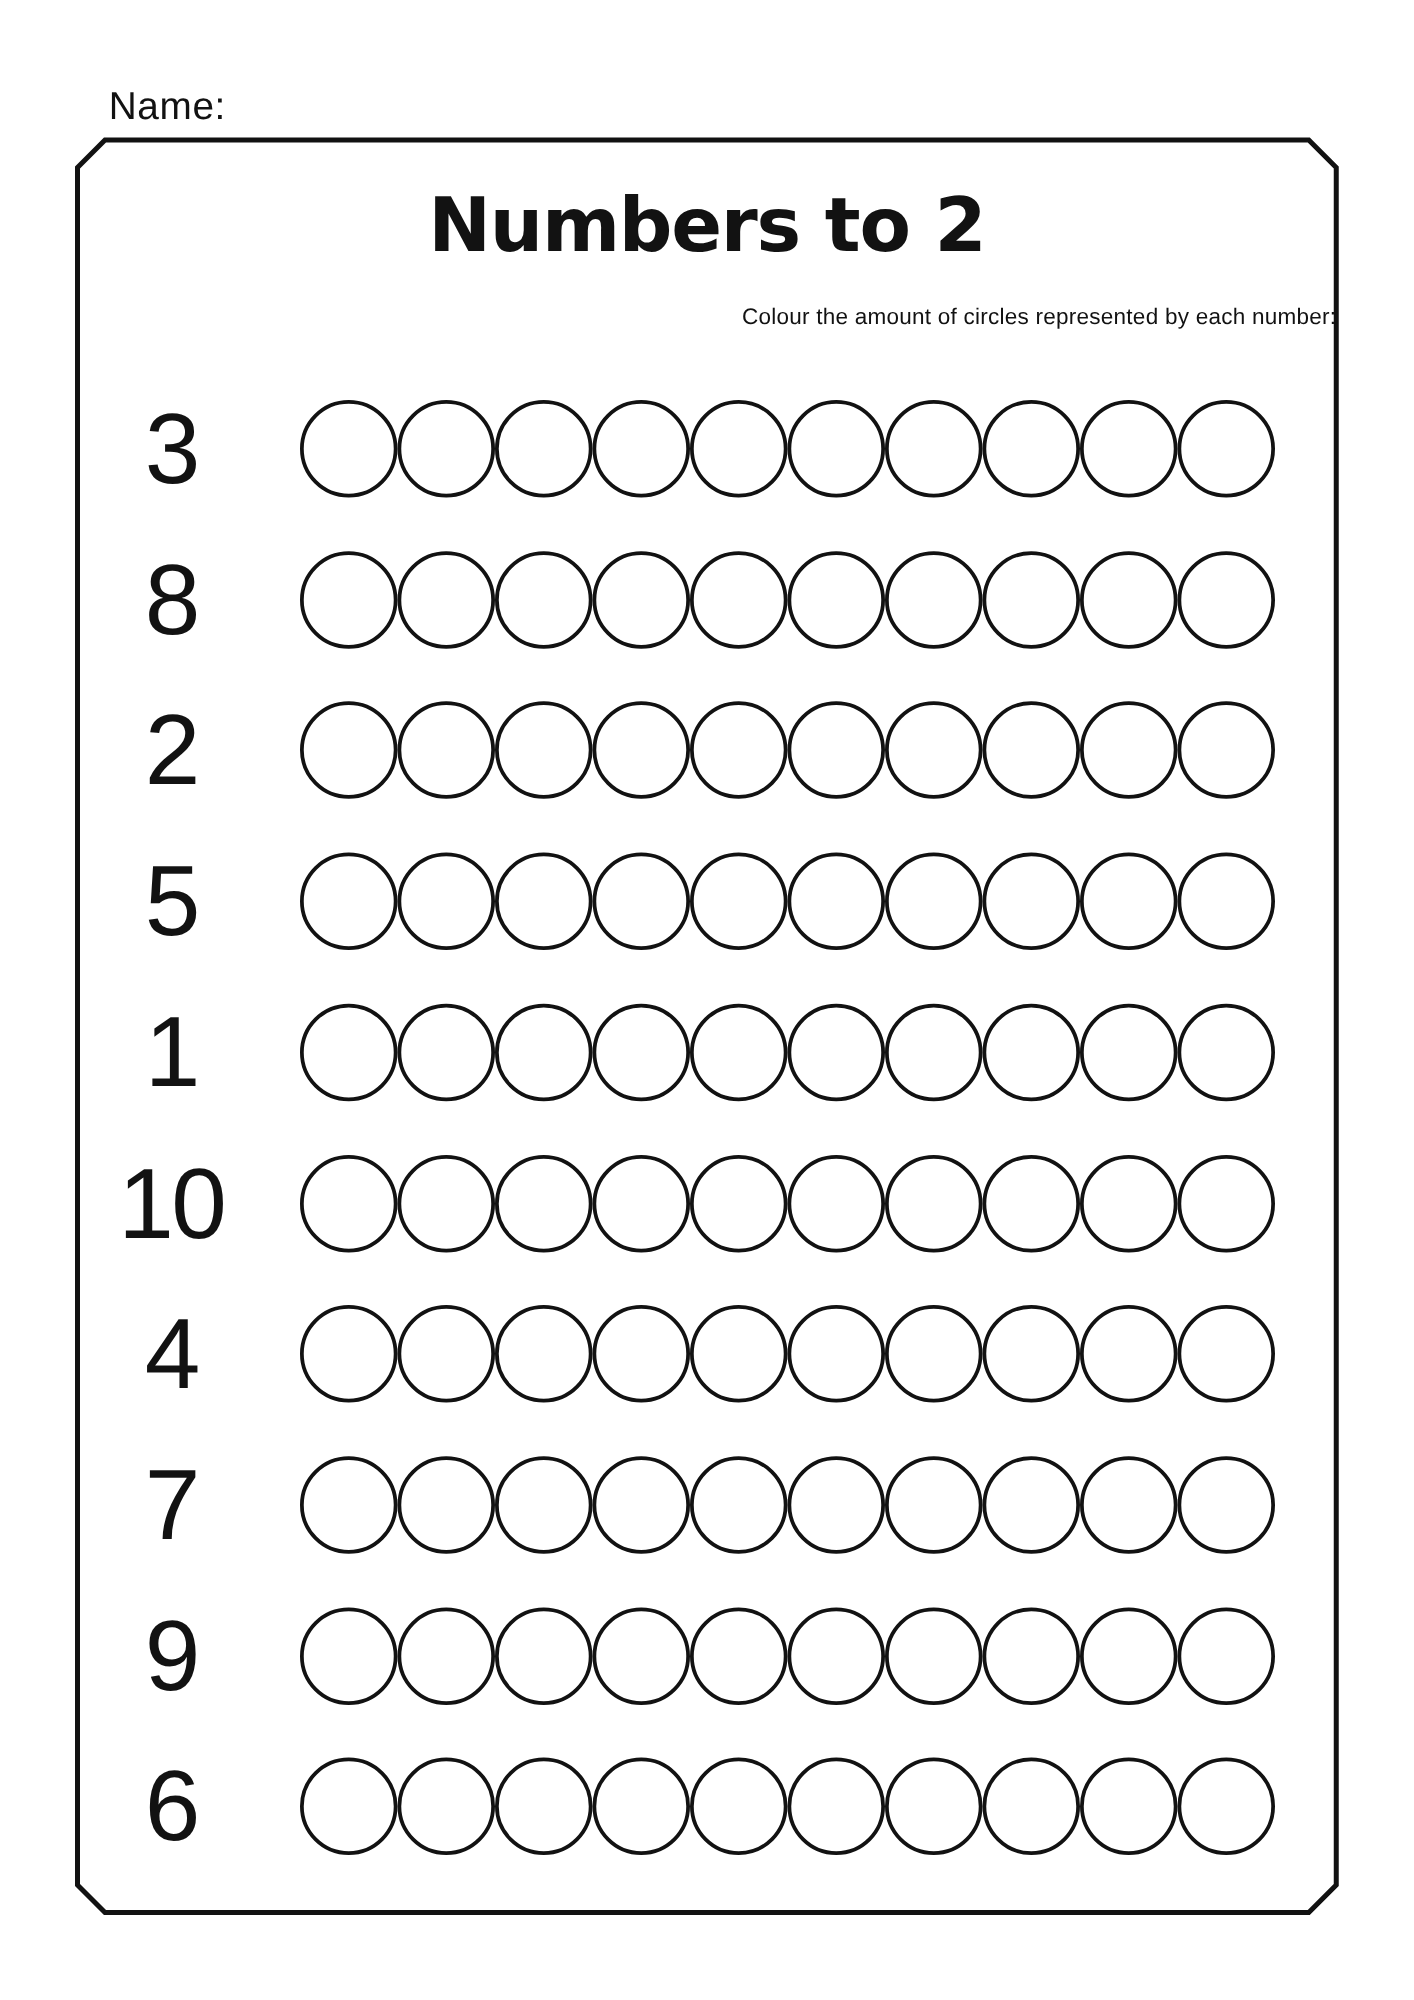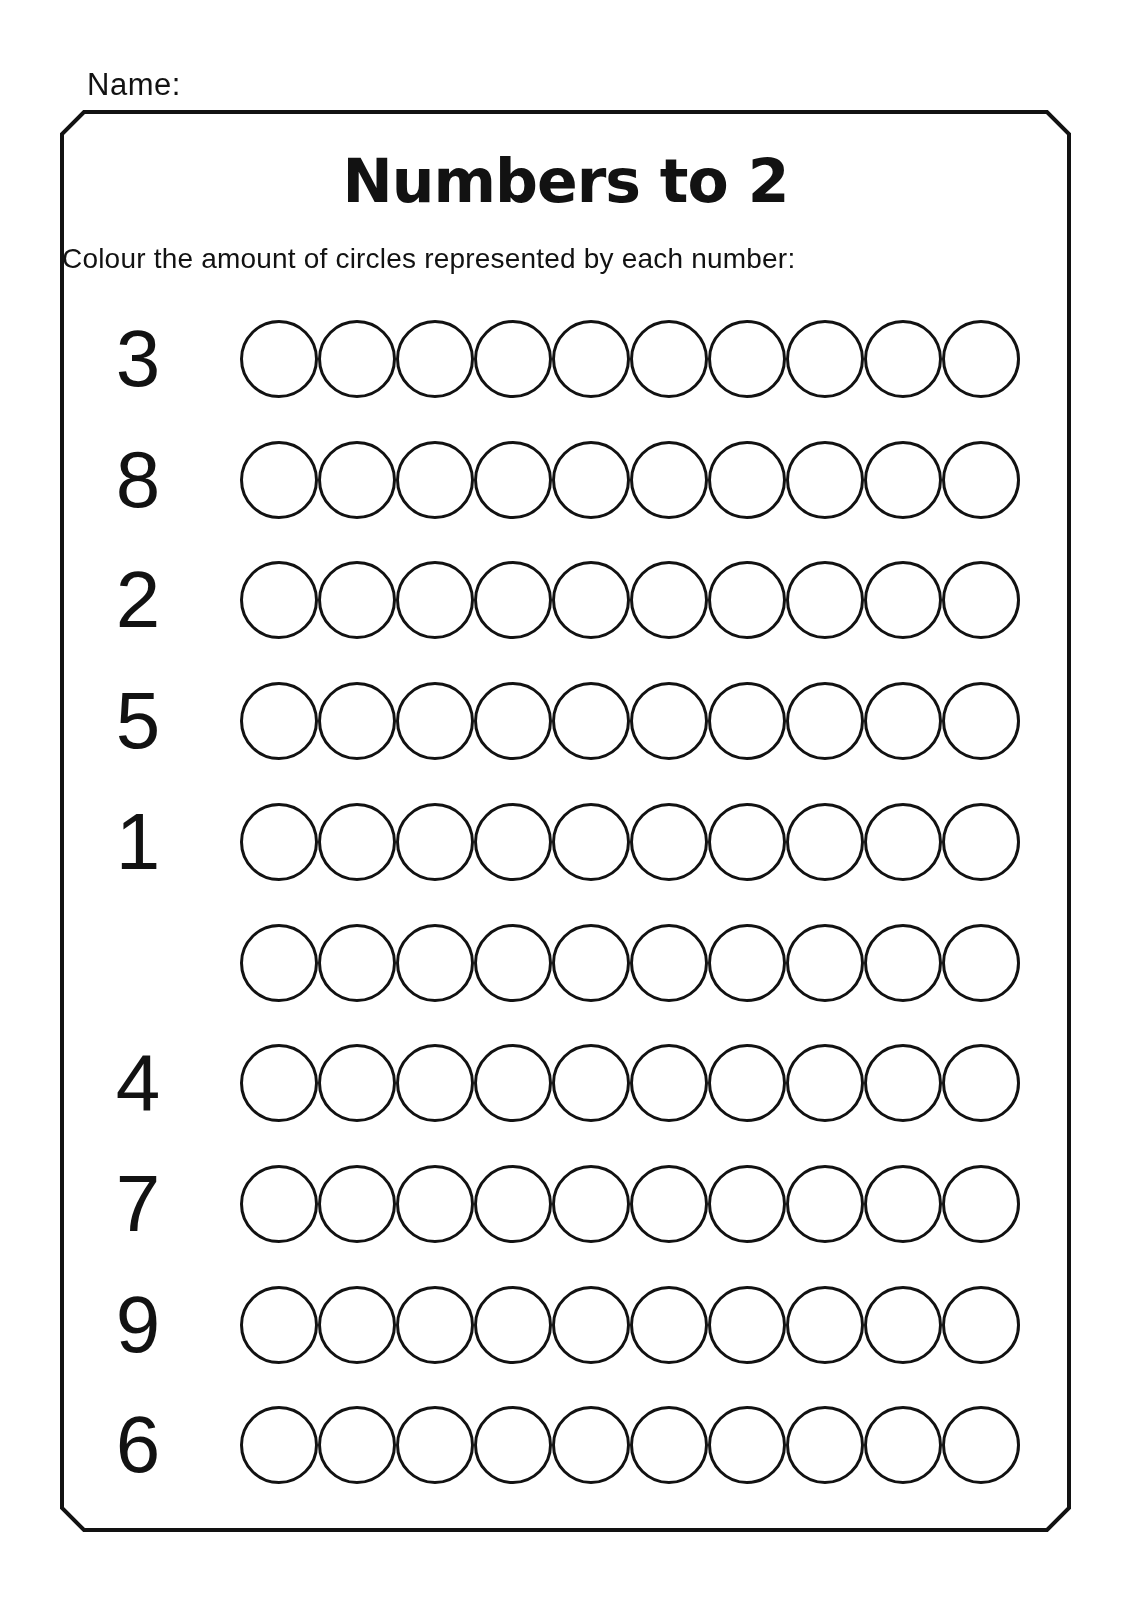--- a/index.html
+++ b/index.html
@@ -43,22 +43,22 @@
     font-size: 60px;
     letter-spacing: -1px;
     color: var(--ink, #121212);
   }
   .instruction {
     position: absolute;
     left: 62px;
     top: 243px;
     width: 1007px;
     margin: 0;
-    text-align: left;
-    font-size: 28px;
+    text-align: right;
+    font-size: 18px;
     letter-spacing: 0.2px;
     color: var(--ink, #121212);
   }
   .row {
     position: absolute;
     left: 0;
     width: 1131px;
     height: 96px; 
   }
   .row-number {
@@ -180,20 +180,21 @@
           <div class="circle"></div>
           <div class="circle"></div>
           <div class="circle"></div>
           <div class="circle"></div>
           <div class="circle"></div>
           <div class="circle"></div>
           <div class="circle"></div>
         </div>
       </div>
       <div class="row" style="top: 915px;">
+        <div class="row-number">10</div>
         <div class="row-circles">
           <div class="circle"></div>
           <div class="circle"></div>
           <div class="circle"></div>
           <div class="circle"></div>
           <div class="circle"></div>
           <div class="circle"></div>
           <div class="circle"></div>
           <div class="circle"></div>
           <div class="circle"></div>

